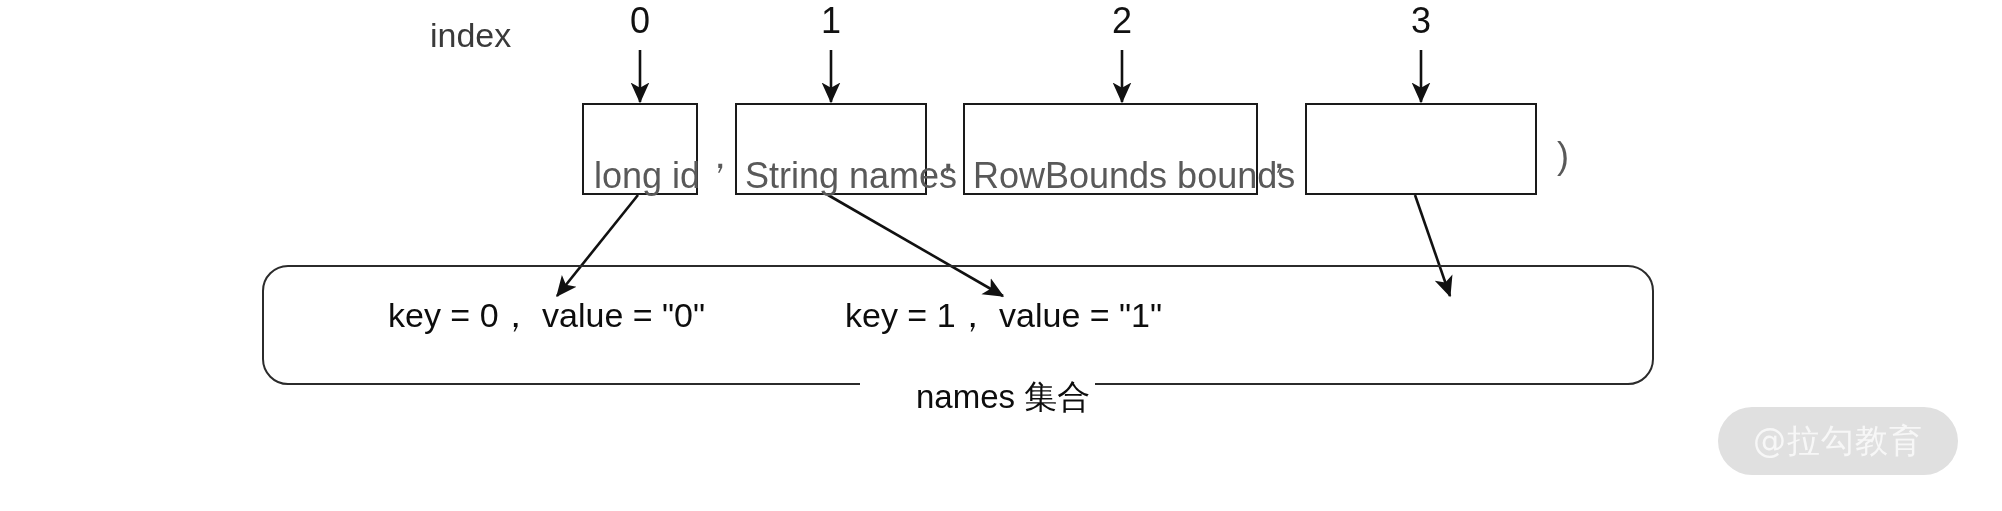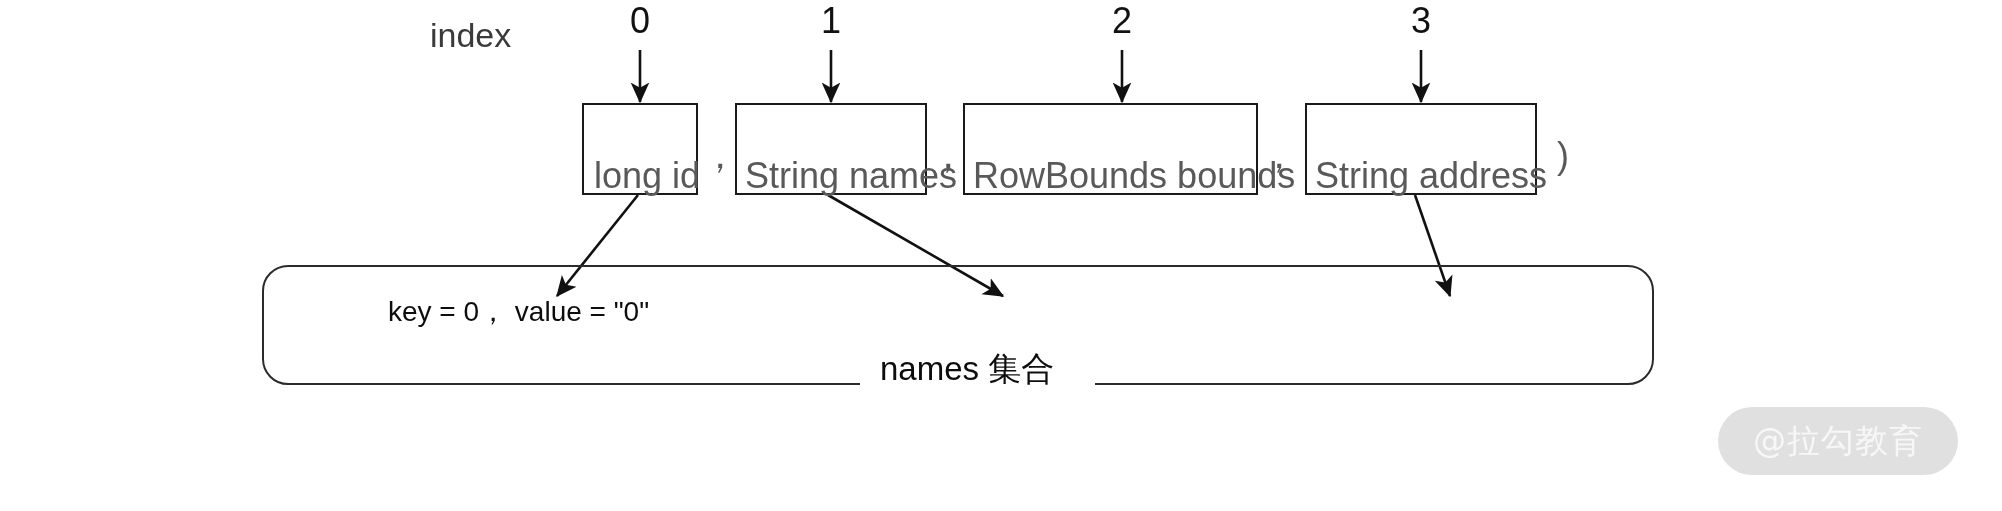--- a/index.html
+++ b/index.html
@@ -68,37 +68,38 @@
     top: 265px;
     width: 1392px;
     height: 120px;
     border: 2px solid #2b2b2b;
     border-radius: 26px;
     box-sizing: border-box;
     background: transparent;
   }
   .entry {
     position: absolute;
-    font-size: 28px;
+    font-size: 34px;
     color: #0d0d0d;
     top: 298px;
     white-space: nowrap;
   }
   .names-caption-mask {
     position: absolute;
     background: #ffffff;
     top: 368px;
     height: 34px;
   }
   .names-caption {
     position: absolute;
     font-size: 33px;
     color: #0d0d0d;
-    top: 352px;
+    top: 380px;
     white-space: nowrap;
+    margin-left: 36px;
   }
   
   .watermark {
     position: absolute;
     left: 1718px;
     top: 407px;
     width: 240px;
     height: 68px;
     background: #e0e0e0;
     border-radius: 34px;
@@ -153,27 +154,27 @@
 
   <div class="param-box" style="left:735px; top:103px; width:192px; height:92px;"></div>
   <div class="txt param-label" style="left:745px;">String names</div>
   <div class="txt sig-text" style="left:930px;">，</div>
 
   <div class="param-box" style="left:963px; top:103px; width:295px; height:92px;"></div>
   <div class="txt param-label" style="left:973px;text-align:right;">RowBounds bounds</div>
   <div class="txt sig-text" style="left:1261px;">，</div>
 
   <div class="param-box" style="left:1305px; top:103px; width:232px; height:92px;"></div>
-  <div class="txt param-label" style="left:1315px;">String address</div>
 
   <div class="txt sig-text" style="left:1557px;">)</div>
 
   <div class="names-box"></div>
 
   <div class="txt entry" style="left:388px;">key = 0， value = "0"</div>
+  <div class="txt entry" style="left:845px;">key = 1， value = "1"</div>
 
   <div class="names-caption-mask" style="left:860px; width:235px;"></div>
   <div class="txt names-caption" style="left:880px;">names 集合</div>
 
   <div class="watermark">
     <span>@拉勾教育</span>
   </div>
 
 </div>
 

